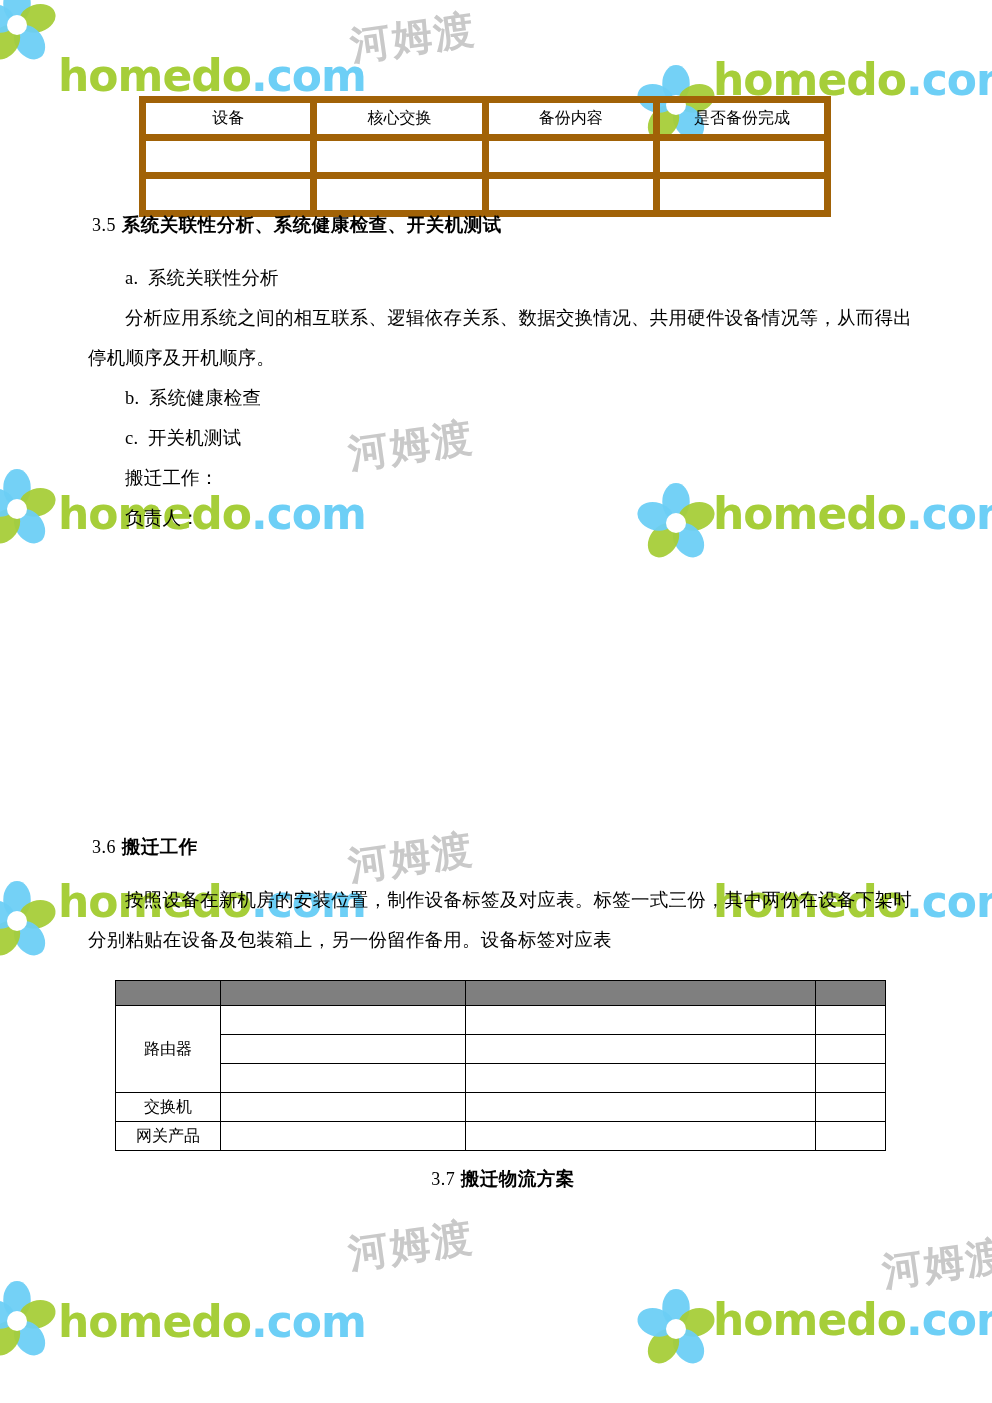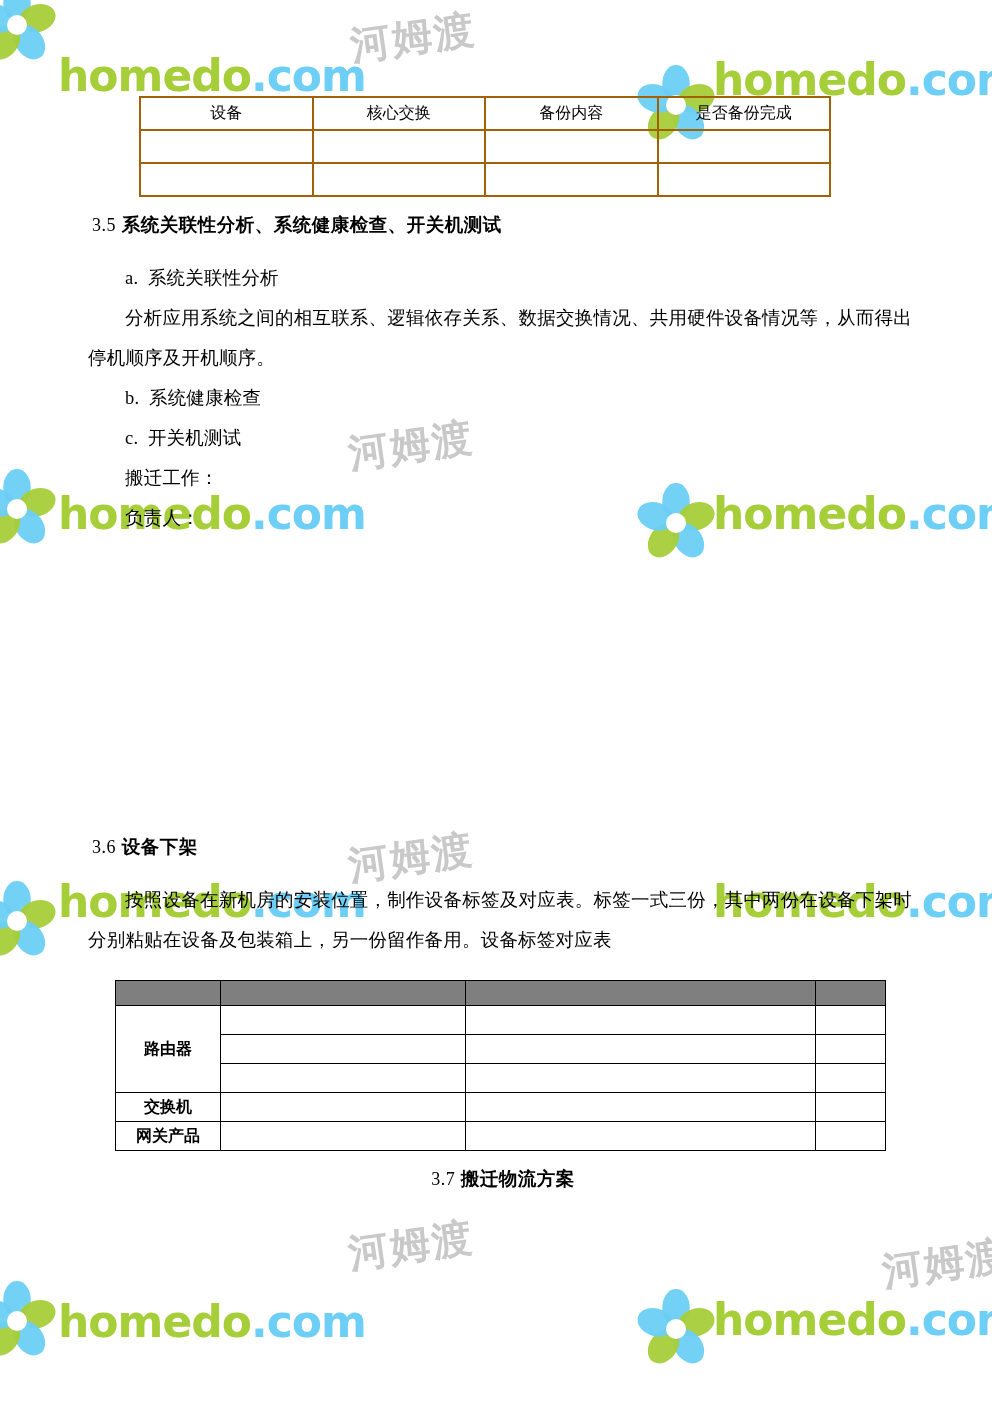--- a/index.html
+++ b/index.html
@@ -24,21 +24,21 @@
     height: 1403px;
   }
 
   
   table.doc-table {
     border-collapse: collapse;
     width: 100%;
     table-layout: fixed;
   }
   table.doc-table td {
-    border: 2px solid #a16207;
+    border: 7px solid #a16207;
     height: 28px;
     text-align: center;
     vertical-align: middle;
     font-size: 16px;
     font-family: "Liberation Sans", "DejaVu Sans", sans-serif;
   }
 
   
   #table-backup {
     position: absolute;
@@ -52,21 +52,20 @@
   #table-backup .hdr {
     font-weight: normal;
   }
 
   
   #table-labels {
     position: absolute;
     left: 115px;
     top: 980px;
     width: 770px;
-    font-weight: bold;
   }
   #table-labels td {
     height: 26px;
     border: 1px solid #000;
   }
   #table-labels tr.head td {
     background: #7f7f7f;
     height: 22px;
     border: 1px solid #000;
   }
@@ -303,21 +302,21 @@
   <div class="abs" style="left:88px; top:258px; width:824px;">
     <p class="body indent"><span>a.</span>&nbsp;&nbsp;<span>系统关联性分析</span></p>
     <p class="body indent">分析应用系统之间的相互联系、逻辑依存关系、数据交换情况、共用硬件设备情况等，从而得出停机顺序及开机顺序。</p>
     <p class="body indent"><span>b.</span>&nbsp;&nbsp;<span>系统健康检查</span></p>
     <p class="body indent"><span>c.</span>&nbsp;&nbsp;<span>开关机测试</span></p>
     <p class="body indent">搬迁工作：</p>
     <p class="body indent">负责人：</p>
   </div>
 
   <div class="abs" style="left:88px; top:830px; width:830px;">
-    <div class="h2"><span class="num">3.6</span> <span>设备下架</span></div>
+    <div class="h2"><span class="num">3.6</span> <span>搬迁工作</span></div>
   </div>
   <div class="abs" style="left:88px; top:880px; width:824px;">
     <p class="body indent">按照设备在新机房的安装位置，制作设备标签及对应表。标签一式三份，其中两份在设备下架时分别粘贴在设备及包装箱上，另一份留作备用。设备标签对应表</p>
   </div>
 
   <table class="doc-table abs" id="table-labels">
     <colgroup>
       <col style="width:105px">
       <col style="width:245px">
       <col style="width:350px">

